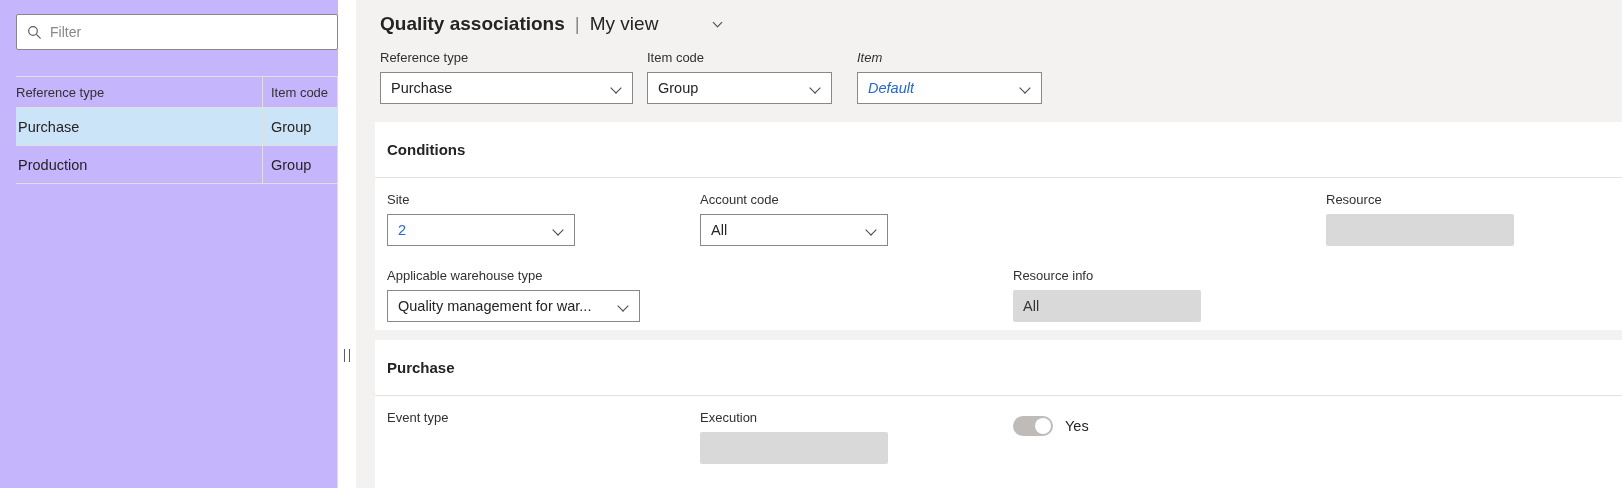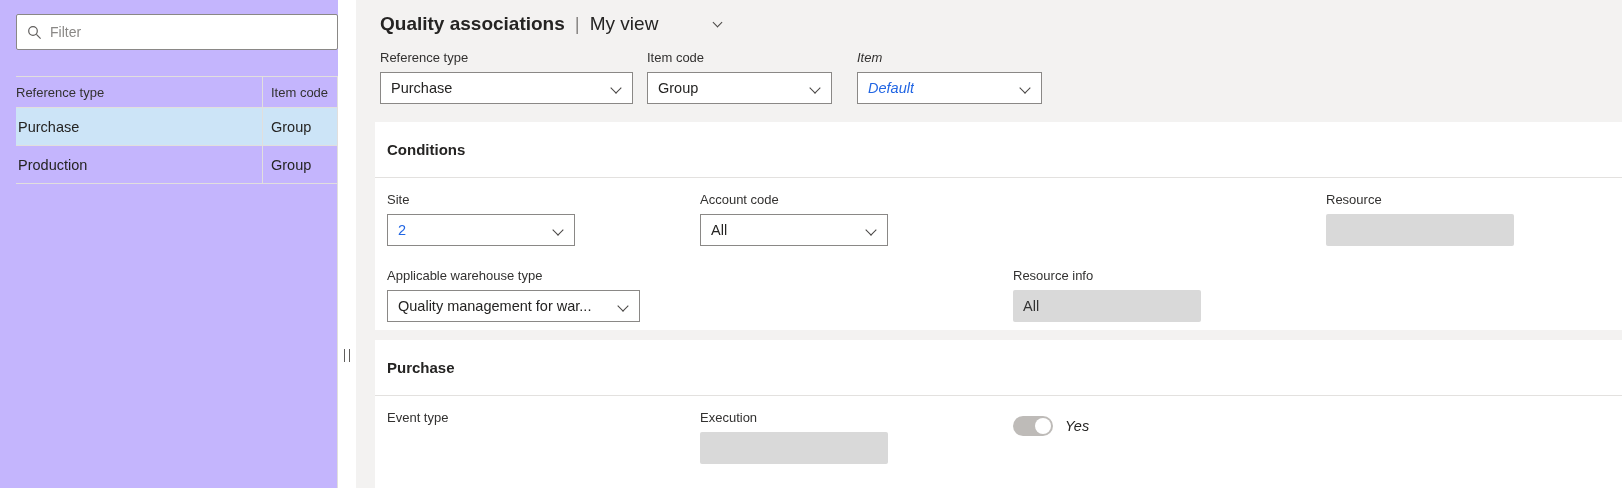--- a/index.html
+++ b/index.html
@@ -83,21 +83,21 @@
   .card-grid{
     display:grid;grid-template-columns:313px 313px 313px 313px;
     row-gap:22px;padding:14px 0 0 12px;
   }
   .gcol1{grid-column:1;} .gcol2{grid-column:2;} .gcol3{grid-column:3;} .gcol4{grid-column:4;}
   .w188{width:188px;} .w253{width:253px;}
 
   .toggle-row{display:flex;align-items:center;height:32px;}
   .toggle{width:40px;height:20px;border-radius:10px;background:#bebbb8;position:relative;cursor:pointer;flex:0 0 auto;}
   .toggle-knob{position:absolute;right:2px;top:2px;width:16px;height:16px;border-radius:50%;background:#fff;}
-  .toggle-label{margin-left:12px;font-size:14.5px;color:#252423;font-style:italic;}
+  .toggle-label{margin-left:12px;font-size:14.5px;color:#252423;}
 </style>
 </head>
 <body>
 
 <div class="app">
 
   <aside class="left-panel">
     <div class="filter-box">
       <svg class="search-icon" width="15" height="15" viewBox="0 0 15 15">
         <circle cx="6" cy="6" r="4.3" fill="none" stroke="#605e5c" stroke-width="1.2"></circle>

